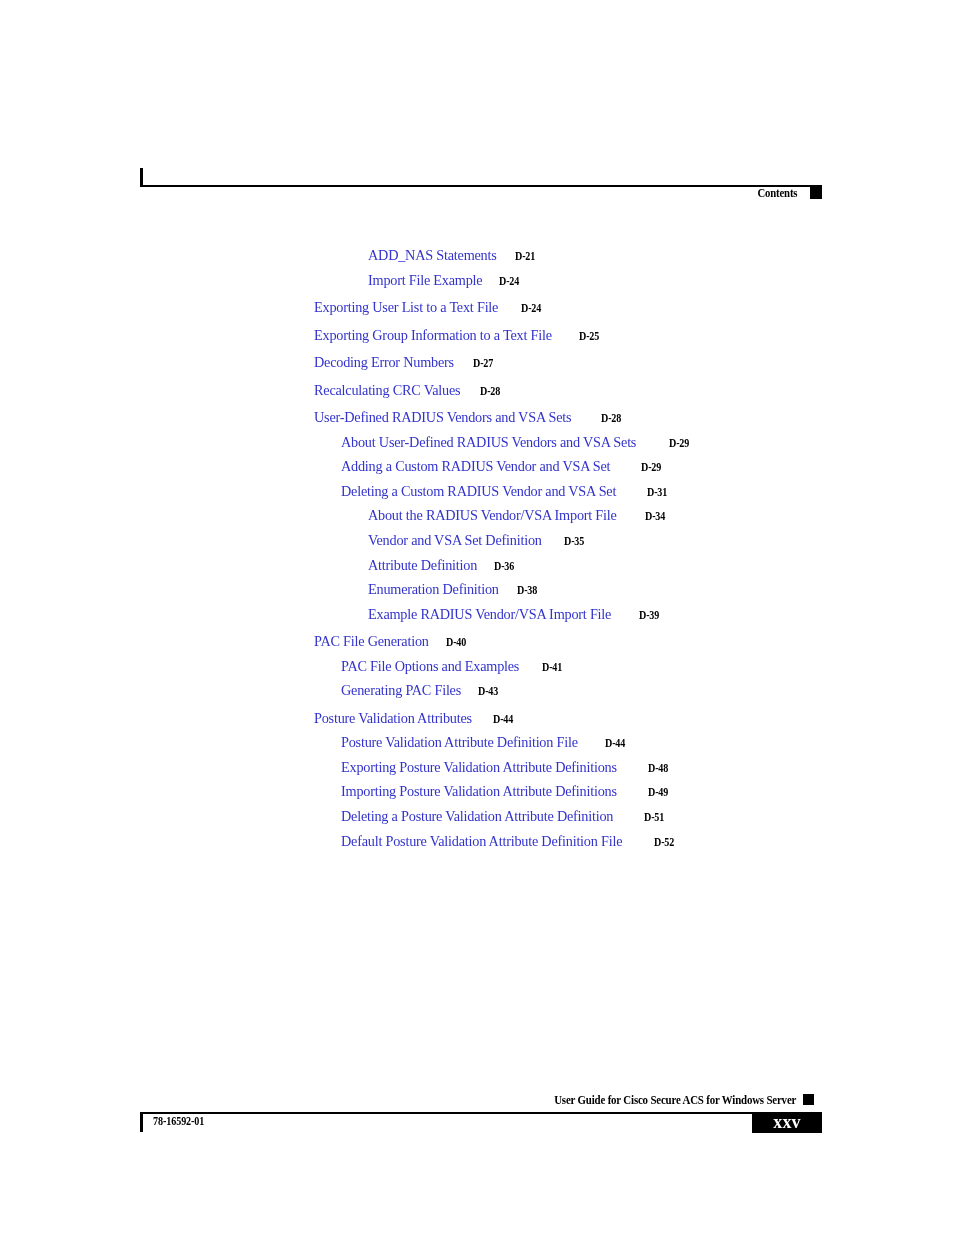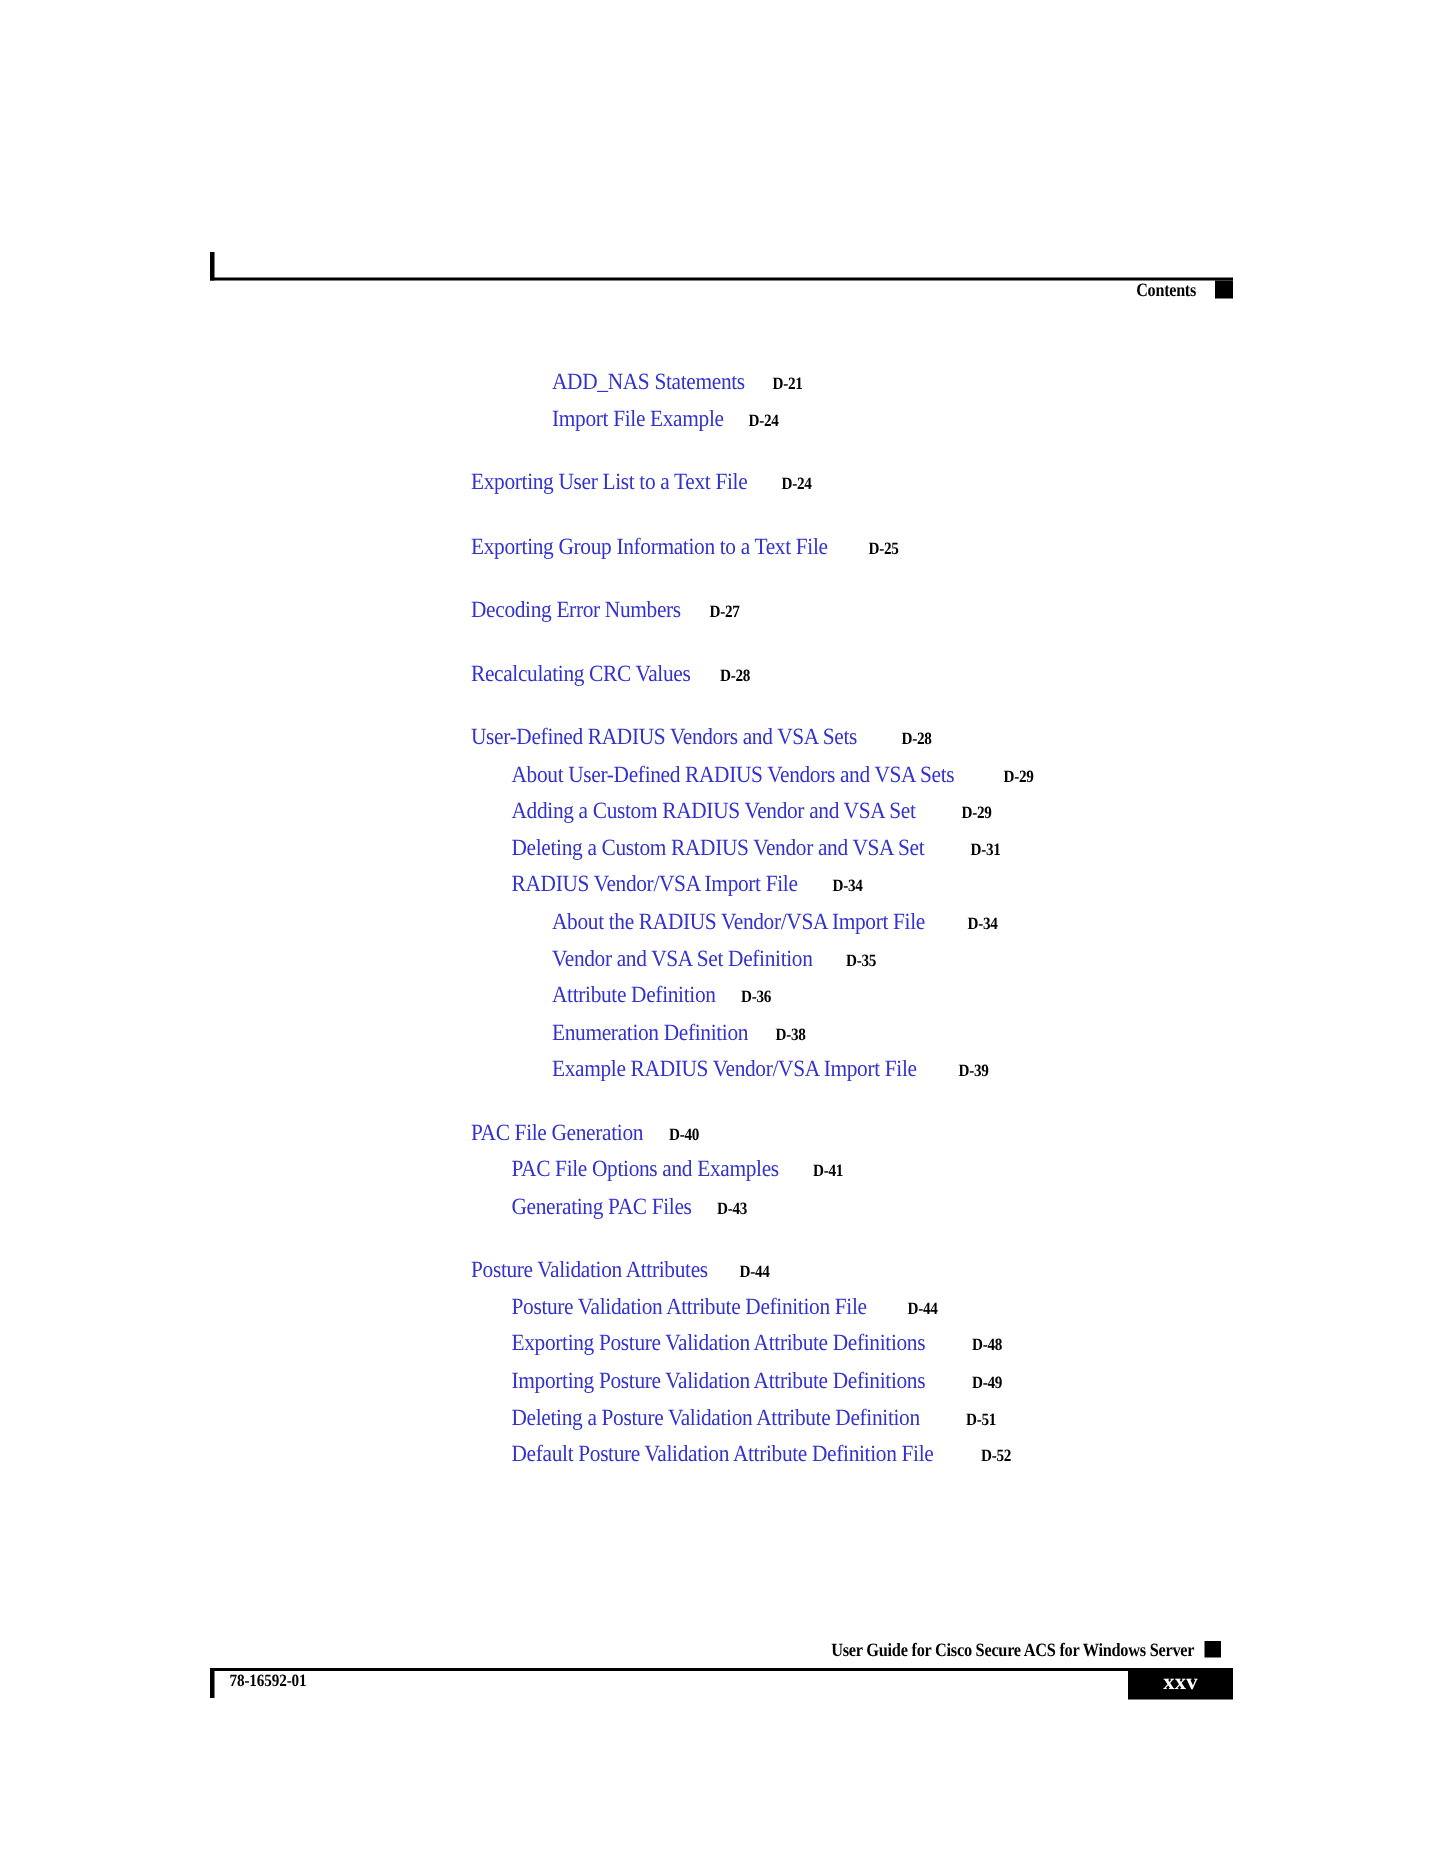--- a/index.html
+++ b/index.html
@@ -102,21 +102,21 @@
     transform-origin: left center;
     display: inline-block;
     margin-left: 7px;
     vertical-align: baseline;
   }
   .lvl1 { padding-left: 314px; }
   .lvl2 { padding-left: 341px; }
   .lvl3 { padding-left: 368px; }
 
   
-  .gap-top { margin-top: 18px; }
+  .gap-top { margin-top: 3px; }
 
   
   .footer {
     position: absolute;
     left: 140px;
     top: 1093px;
     width: 682px;
     height: 46px;
   }
   .footer-title {
@@ -176,21 +176,21 @@
     background: #000000;
   }
   .footer-pagenum {
     position: absolute;
     right: 0;
     top: 19px;
     width: 70px;
     height: 21px;
     line-height: 21px;
     text-align: center;
-    font-size: 15px;
+    font-size: 18px;
     font-weight: bold;
     color: #ffffff;
     letter-spacing: 0.2px;
   }
 </style>
 </head>
 <body>
 
 <div class="page">
 
@@ -205,21 +205,20 @@
       <a class="toc-entry lvl3" href="#"><span class="toc-title">ADD_NAS Statements</span><span class="toc-page">D-21</span></a>
       <a class="toc-entry lvl3" href="#"><span class="toc-title">Import File Example</span><span class="toc-page">D-24</span></a>
       <a class="toc-entry lvl1 gap-top" href="#"><span class="toc-title">Exporting User List to a Text File</span><span class="toc-page">D-24</span></a>
       <a class="toc-entry lvl1 gap-top" href="#"><span class="toc-title">Exporting Group Information to a Text File</span><span class="toc-page">D-25</span></a>
       <a class="toc-entry lvl1 gap-top" href="#"><span class="toc-title">Decoding Error Numbers</span><span class="toc-page">D-27</span></a>
       <a class="toc-entry lvl1 gap-top" href="#"><span class="toc-title">Recalculating CRC Values</span><span class="toc-page">D-28</span></a>
       <a class="toc-entry lvl1 gap-top" href="#"><span class="toc-title">User-Defined RADIUS Vendors and VSA Sets</span><span class="toc-page">D-28</span></a>
       <a class="toc-entry lvl2" href="#"><span class="toc-title">About User-Defined RADIUS Vendors and VSA Sets</span><span class="toc-page">D-29</span></a>
       <a class="toc-entry lvl2" href="#"><span class="toc-title">Adding a Custom RADIUS Vendor and VSA Set</span><span class="toc-page">D-29</span></a>
       <a class="toc-entry lvl2" href="#"><span class="toc-title">Deleting a Custom RADIUS Vendor and VSA Set</span><span class="toc-page">D-31</span></a>
-      <a class="toc-entry lvl2" href="#"><span class="toc-title">RADIUS Vendor/VSA Import File</span><span class="toc-page">D-34</span></a>
       <a class="toc-entry lvl3" href="#"><span class="toc-title">About the RADIUS Vendor/VSA Import File</span><span class="toc-page">D-34</span></a>
       <a class="toc-entry lvl3" href="#"><span class="toc-title">Vendor and VSA Set Definition</span><span class="toc-page">D-35</span></a>
       <a class="toc-entry lvl3" href="#"><span class="toc-title">Attribute Definition</span><span class="toc-page">D-36</span></a>
       <a class="toc-entry lvl3" href="#"><span class="toc-title">Enumeration Definition</span><span class="toc-page">D-38</span></a>
       <a class="toc-entry lvl3" href="#"><span class="toc-title">Example RADIUS Vendor/VSA Import File</span><span class="toc-page">D-39</span></a>
       <a class="toc-entry lvl1 gap-top" href="#"><span class="toc-title">PAC File Generation</span><span class="toc-page">D-40</span></a>
       <a class="toc-entry lvl2" href="#"><span class="toc-title">PAC File Options and Examples</span><span class="toc-page">D-41</span></a>
       <a class="toc-entry lvl2" href="#"><span class="toc-title">Generating PAC Files</span><span class="toc-page">D-43</span></a>
       <a class="toc-entry lvl1 gap-top" href="#"><span class="toc-title">Posture Validation Attributes</span><span class="toc-page">D-44</span></a>
       <a class="toc-entry lvl2" href="#"><span class="toc-title">Posture Validation Attribute Definition File</span><span class="toc-page">D-44</span></a>

